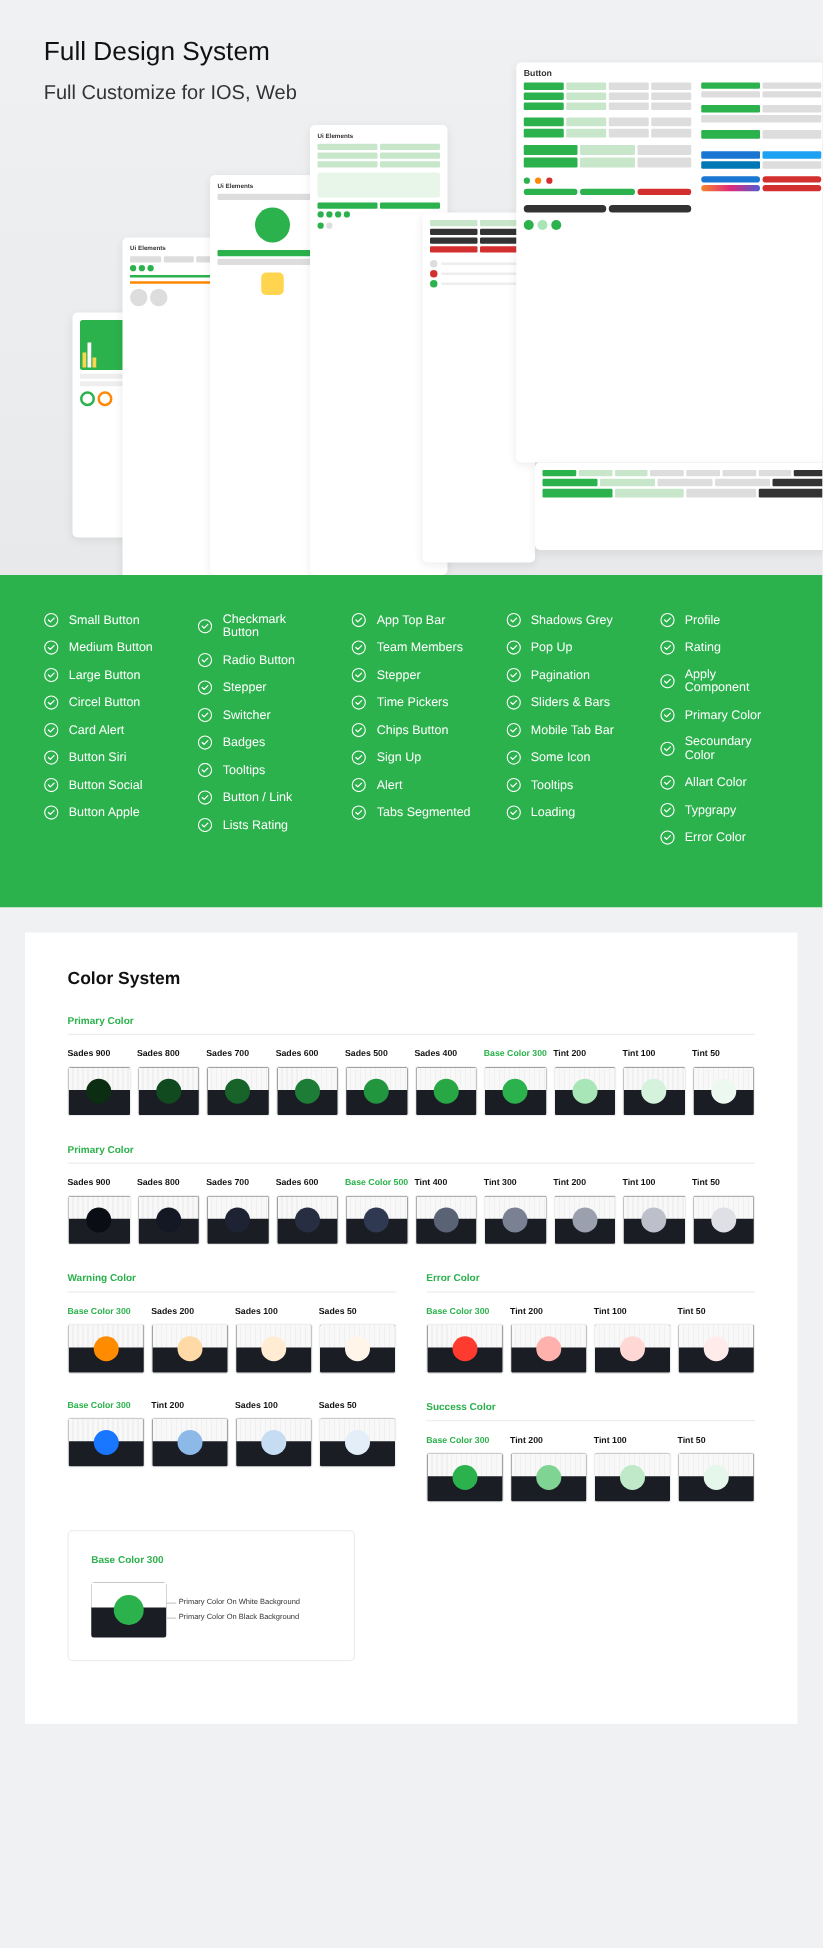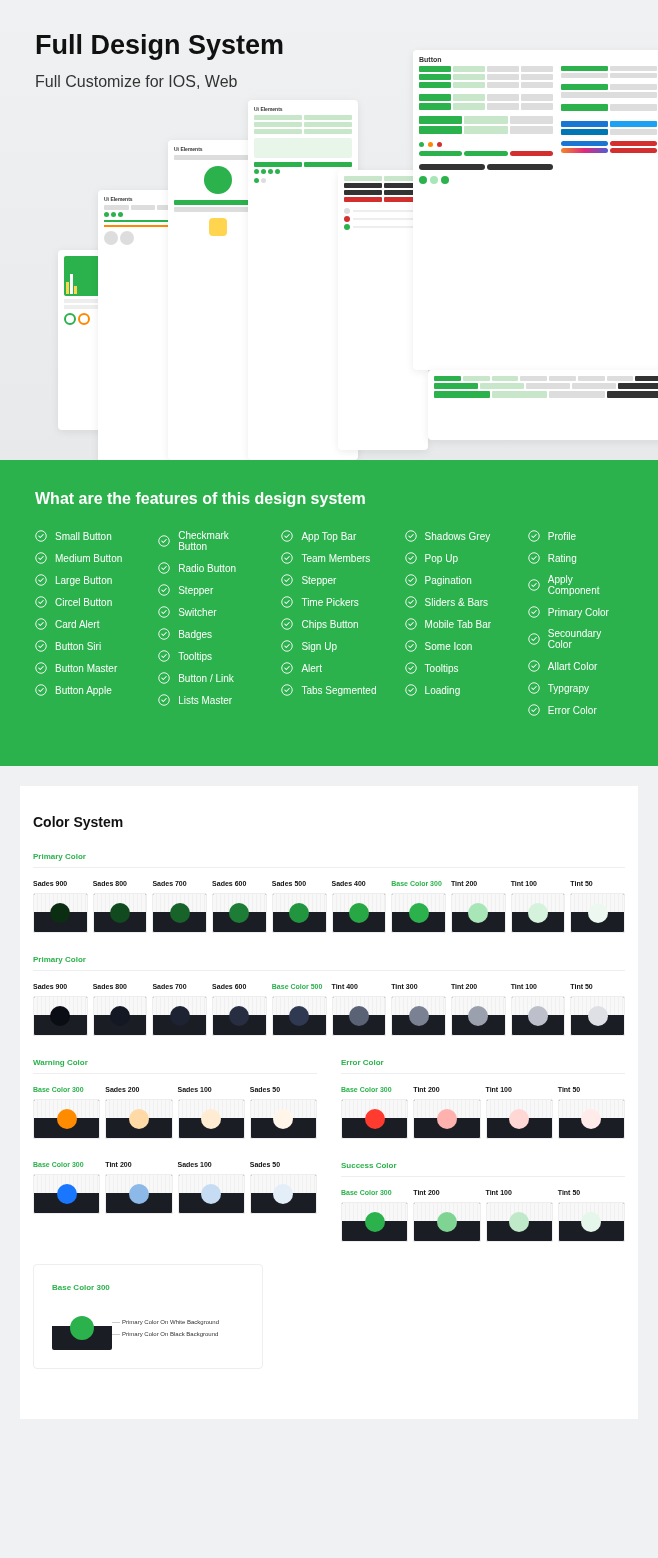--- a/index.html
+++ b/index.html
@@ -1,18 +1,18 @@
 <!DOCTYPE html>
 <html><head>
 <meta charset="utf-8">
 <style>
 *{box-sizing:border-box;margin:0;padding:0}
 body{font-family:-apple-system,BlinkMacSystemFont,'Segoe UI',sans-serif;background:#f0f1f2;width:658px}
 .hero{padding:30px 35px 0;position:relative;height:460px;overflow:hidden;background:linear-gradient(180deg,#f0f1f2 0%,#e8e9ea 100%)}
-.hero h1{font-size:27px;font-weight:700;color:#111;margin-bottom:12px}
+.hero h1{font-size:21px;font-weight:400;color:#111;margin-bottom:12px}
 .hero .sub{font-size:16px;color:#333}
 .mockups{position:absolute;right:-20px;top:40px;width:620px;height:420px}
 .mock-card{position:absolute;background:#fff;border-radius:4px;box-shadow:0 2px 8px rgba(0,0,0,0.08);padding:6px}
 .mock-card .mc-title{font-size:5px;font-weight:600;color:#333;margin-bottom:3px}
 .mc-row{display:flex;gap:2px;margin-bottom:2px}
 .mc-btn{height:5px;border-radius:1px;flex:1}
 .mc-g{background:#2bb24c}
 .mc-lg{background:#c8e6c9}
 .mc-gr{background:#ddd}
 .mc-dk{background:#333}
@@ -22,21 +22,21 @@
 
 .features{background:#2bb24c;padding:30px 35px 40px;color:#fff}
 .features h2{font-size:16px;font-weight:700;margin-bottom:22px}
 .feat-cols{display:flex;gap:28px}
 .feat-col{flex:1}
 .feat-item{display:flex;align-items:center;gap:8px;margin-bottom:10px;font-size:10px}
 .check{width:12px;height:12px;flex-shrink:0}
 .check svg{width:12px;height:12px}
 
 .colors-wrap{background:#f0f1f2;padding:20px}
-.colors{background:#fff;padding:28px 13px}
+.colors{background:#fff;padding:28px 34px}
 .colors h2{font-size:14px;font-weight:700;margin-bottom:22px;color:#111}
 .c-section{margin-bottom:22px}
 .c-label{font-size:8px;color:#2bb24c;font-weight:600;padding-bottom:6px;border-bottom:1px solid #eee;margin-bottom:12px}
 .swatch-row{display:flex;gap:5px;flex-wrap:nowrap}
 .swatch-row-split{display:flex;gap:24px}
 .swatch-group{flex:1}
 .swatch{flex:1;min-width:0}
 .sw-label{font-size:7px;color:#111;font-weight:600;margin-bottom:6px;white-space:nowrap}
 .sw-label.base{color:#2bb24c}
 .sw-box{position:relative;height:40px;background:#1a1d24;border-radius:2px;overflow:hidden;border:1px solid #eee}
@@ -304,21 +304,20 @@
           <div class="mc-btn mc-g" style="height:7px"></div>
           <div class="mc-btn mc-lg" style="height:7px"></div>
           <div class="mc-btn mc-gr" style="height:7px"></div>
           <div class="mc-btn mc-dk" style="height:7px"></div>
         </div>
     </div>
   </div>
 </div>
 
 <div class="features">
-  <h2>What are the features of this design system</h2>
   <div class="feat-cols">
       <div class="feat-col">
         <div class="feat-item">
           <span class="check"><svg viewBox="0 0 16 16">
               <circle cx="8" cy="8" r="7" fill="none" stroke="#fff" stroke-width="1.2"></circle>
               <path d="M5 8l2 2 4-4" fill="none" stroke="#fff" stroke-width="1.4" stroke-linecap="round" stroke-linejoin="round"></path>
             </svg></span>
           <span>Small Button</span>
         </div>
         <div class="feat-item">
@@ -354,21 +353,21 @@
               <circle cx="8" cy="8" r="7" fill="none" stroke="#fff" stroke-width="1.2"></circle>
               <path d="M5 8l2 2 4-4" fill="none" stroke="#fff" stroke-width="1.4" stroke-linecap="round" stroke-linejoin="round"></path>
             </svg></span>
           <span>Button Siri</span>
         </div>
         <div class="feat-item">
           <span class="check"><svg viewBox="0 0 16 16">
               <circle cx="8" cy="8" r="7" fill="none" stroke="#fff" stroke-width="1.2"></circle>
               <path d="M5 8l2 2 4-4" fill="none" stroke="#fff" stroke-width="1.4" stroke-linecap="round" stroke-linejoin="round"></path>
             </svg></span>
-          <span>Button Master</span>
+          <span>Button Social</span>
         </div>
         <div class="feat-item">
           <span class="check"><svg viewBox="0 0 16 16">
               <circle cx="8" cy="8" r="7" fill="none" stroke="#fff" stroke-width="1.2"></circle>
               <path d="M5 8l2 2 4-4" fill="none" stroke="#fff" stroke-width="1.4" stroke-linecap="round" stroke-linejoin="round"></path>
             </svg></span>
           <span>Button Apple</span>
         </div>
       </div>
       <div class="feat-col">
@@ -419,21 +418,21 @@
               <circle cx="8" cy="8" r="7" fill="none" stroke="#fff" stroke-width="1.2"></circle>
               <path d="M5 8l2 2 4-4" fill="none" stroke="#fff" stroke-width="1.4" stroke-linecap="round" stroke-linejoin="round"></path>
             </svg></span>
           <span>Button / Link</span>
         </div>
         <div class="feat-item">
           <span class="check"><svg viewBox="0 0 16 16">
               <circle cx="8" cy="8" r="7" fill="none" stroke="#fff" stroke-width="1.2"></circle>
               <path d="M5 8l2 2 4-4" fill="none" stroke="#fff" stroke-width="1.4" stroke-linecap="round" stroke-linejoin="round"></path>
             </svg></span>
-          <span>Lists Master</span>
+          <span>Lists Rating</span>
         </div>
       </div>
       <div class="feat-col">
         <div class="feat-item">
           <span class="check"><svg viewBox="0 0 16 16">
               <circle cx="8" cy="8" r="7" fill="none" stroke="#fff" stroke-width="1.2"></circle>
               <path d="M5 8l2 2 4-4" fill="none" stroke="#fff" stroke-width="1.4" stroke-linecap="round" stroke-linejoin="round"></path>
             </svg></span>
           <span>App Top Bar</span>
         </div>

